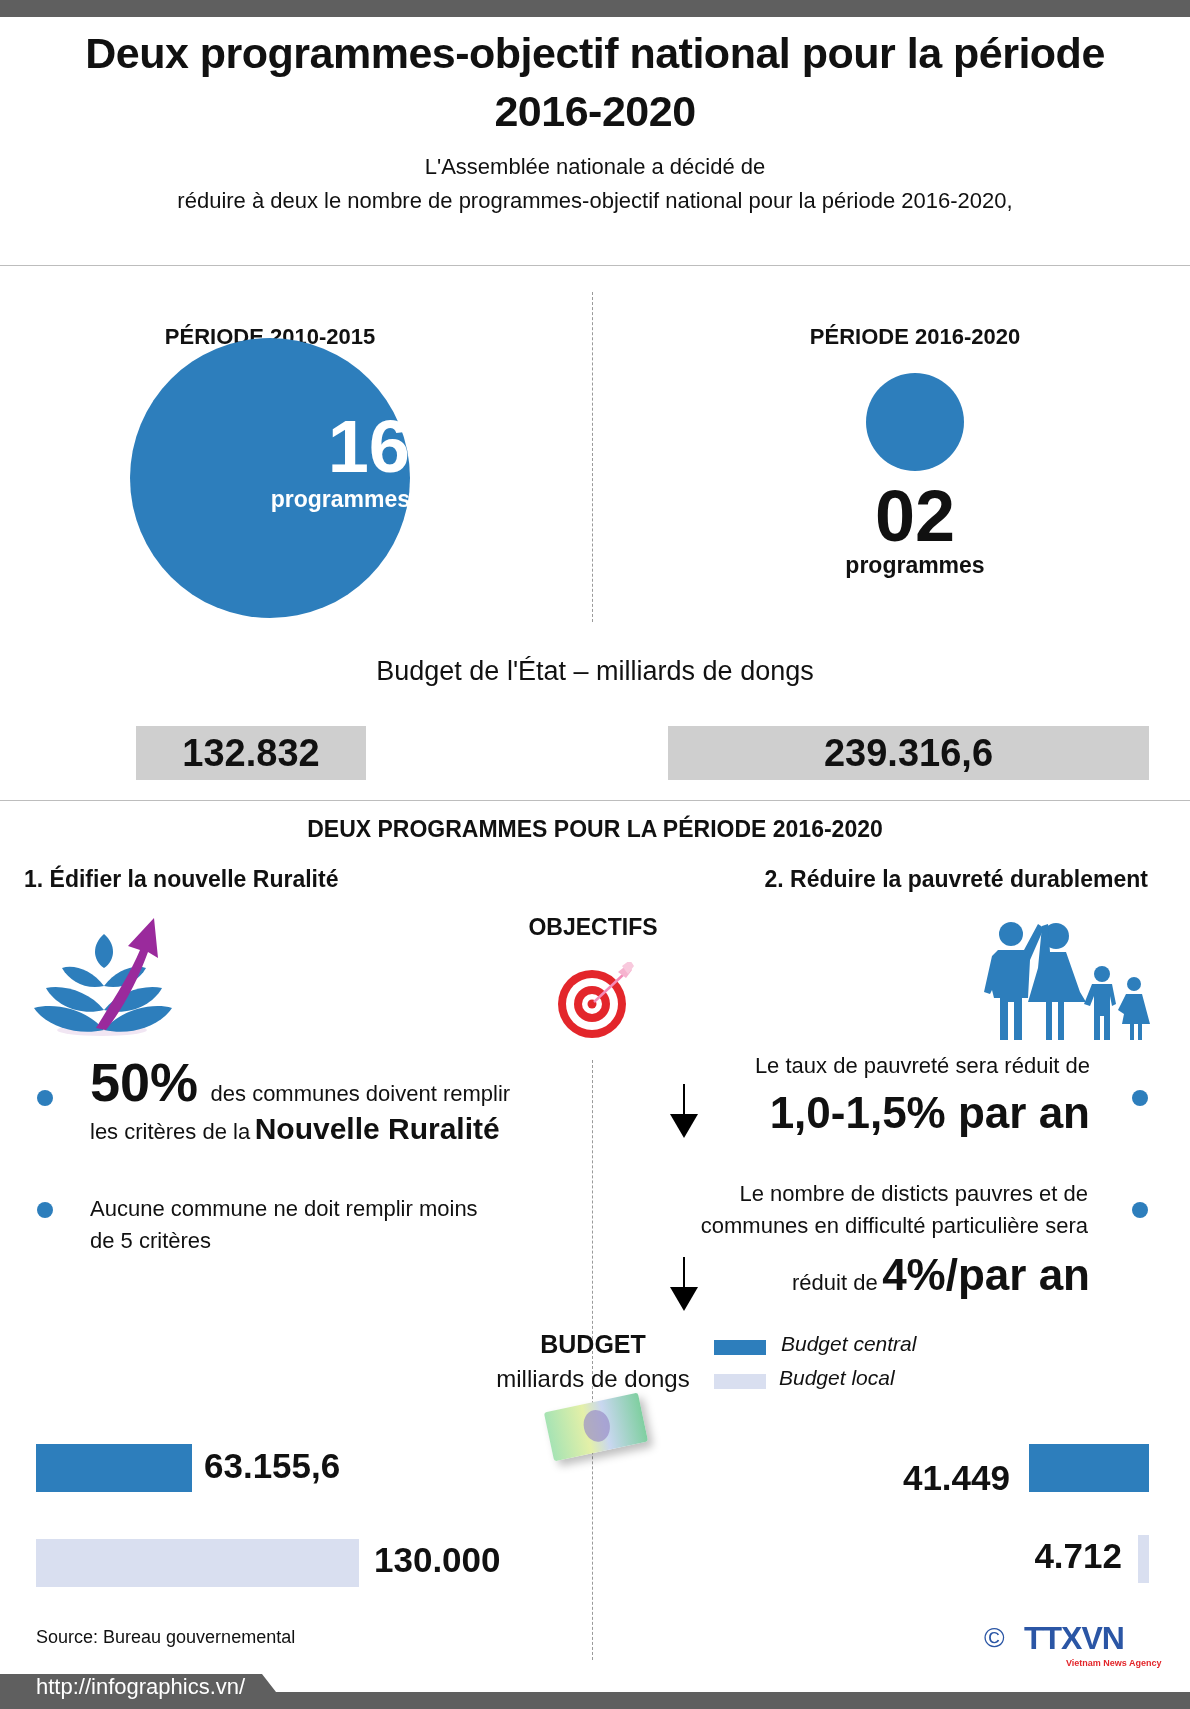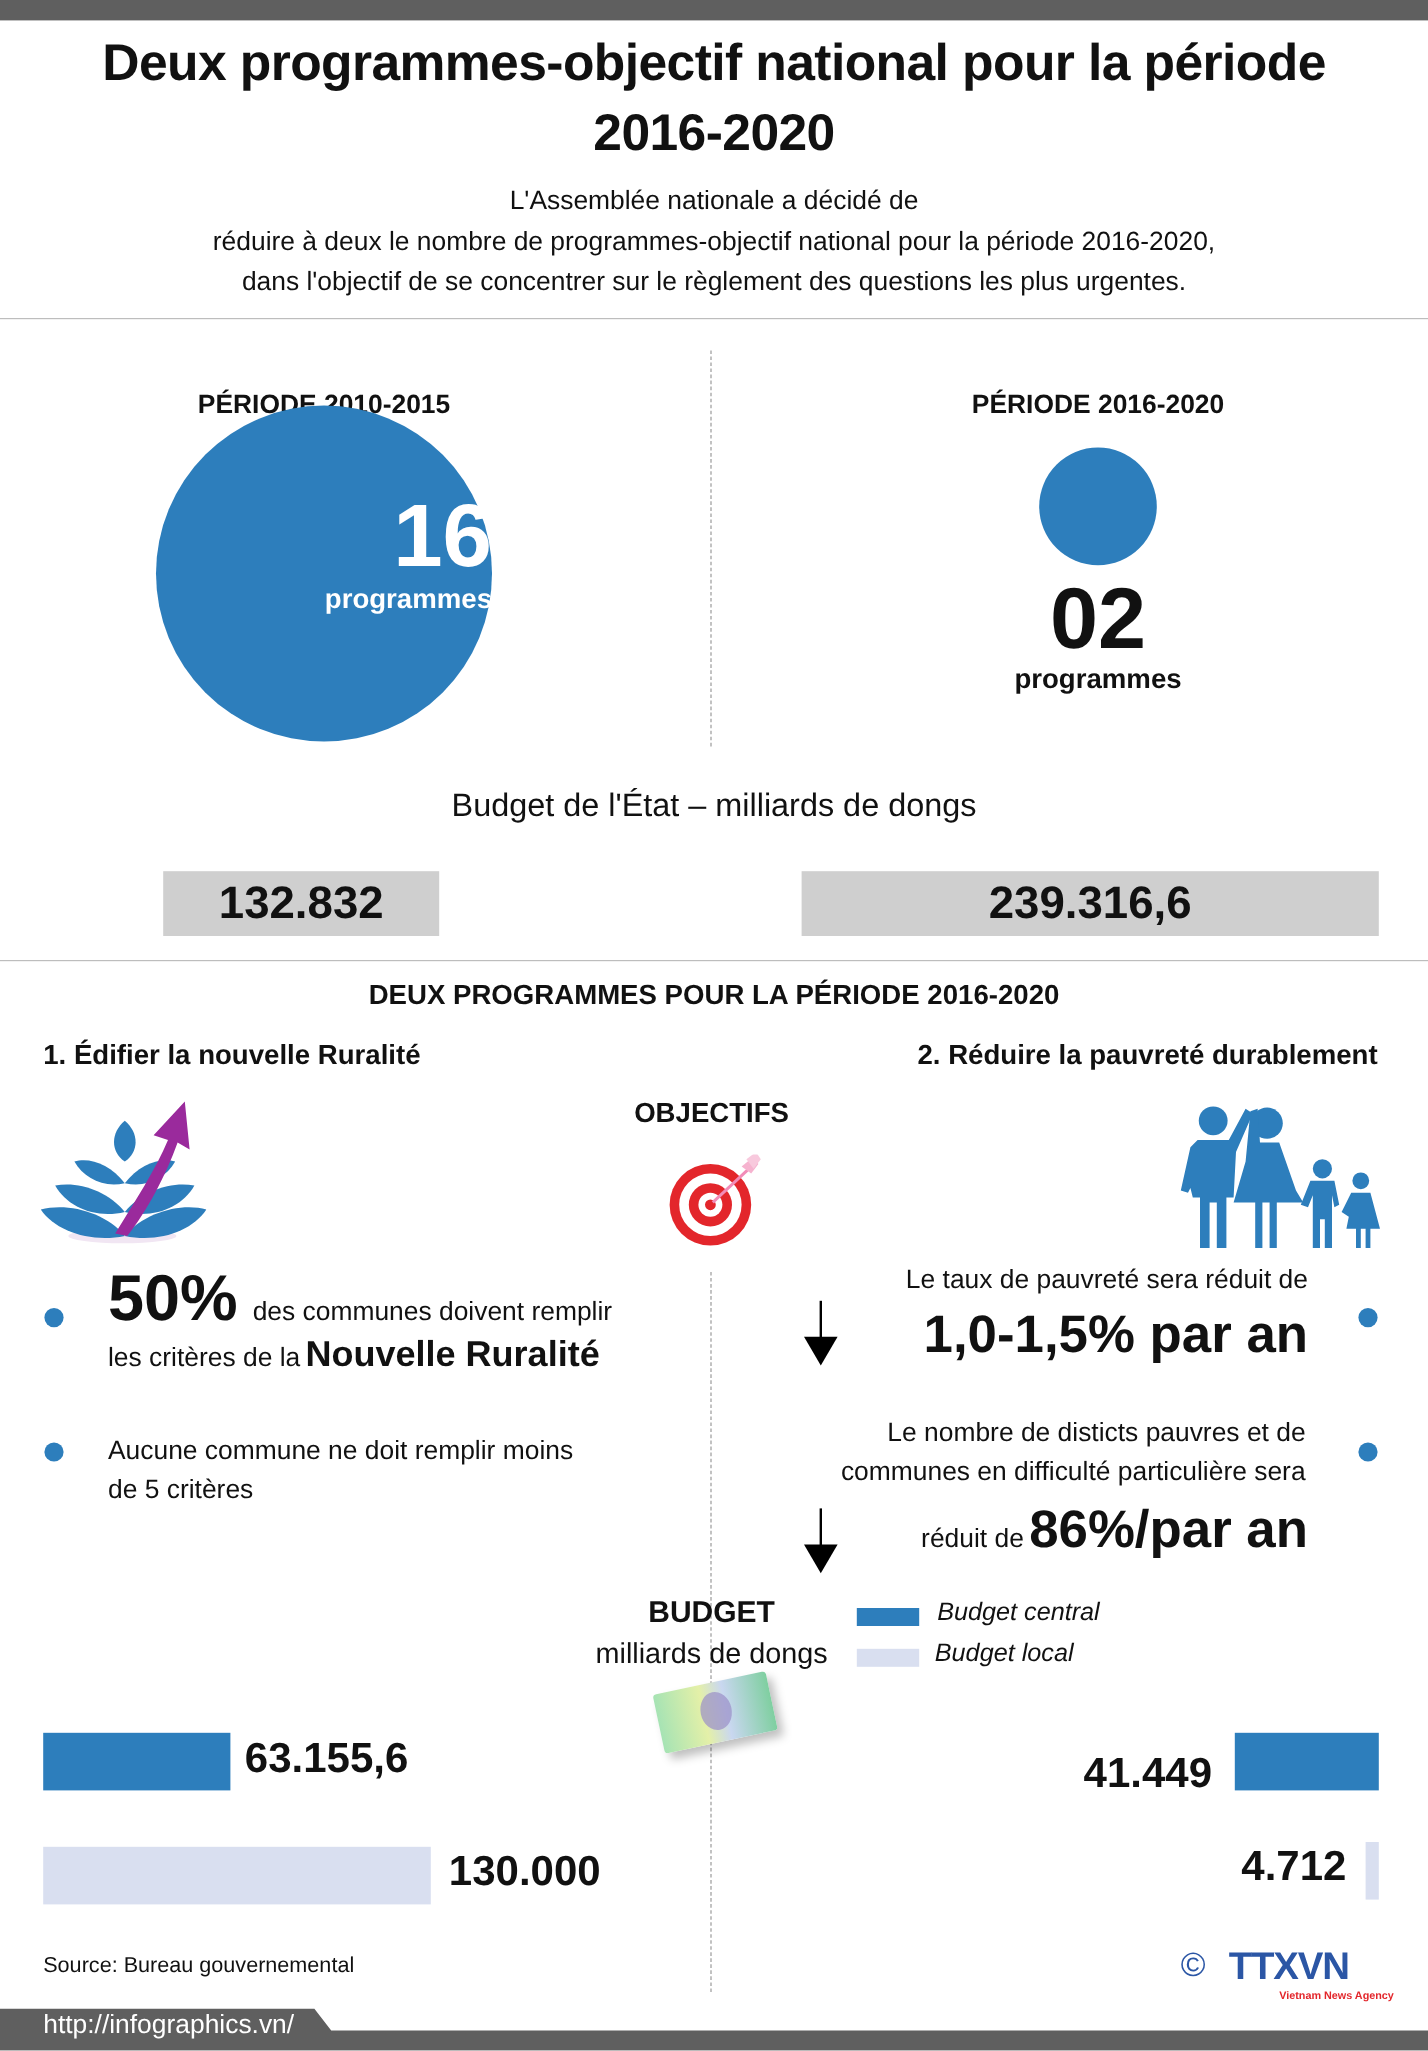--- a/index.html
+++ b/index.html
@@ -49,21 +49,20 @@
 <div class="abs topbar"></div>
 
 <div class="abs title center">
   <div>Deux programmes-objectif national pour la période</div>
   <div>2016-2020</div>
 </div>
 
 <div class="abs subtitle center">
   <div>L'Assemblée nationale a décidé de</div>
   <div>réduire à deux le nombre de programmes-objectif national pour la période 2016-2020,</div>
-  <div>dans l'objectif de se concentrer sur le règlement des questions les plus urgentes.</div>
 </div>
 
 <div class="abs hline" style="top:265px;"></div>
 <div class="abs vdash" style="top:292px; height:330px;"></div>
 
 <div class="abs period-label" style="left:70px; top:292px;">PÉRIODE 2010-2015</div>
 <div class="abs period-label" style="left:715px; top:292px;">PÉRIODE 2016-2020</div>
 
 <div class="abs big-circle">
   <span class="num">16</span>
@@ -75,21 +74,21 @@
 <div class="abs lbl02 center">programmes</div>
 
 <div class="abs budget-state center">Budget de l'État – milliards de dongs</div>
 
 <div class="abs graybox" style="left:136px; width:230px;">132.832</div>
 <div class="abs graybox" style="left:668px; width:481px;">239.316,6</div>
 
 <div class="abs hline" style="top:800px;"></div>
 
 <div class="abs sec-title center">DEUX PROGRAMMES POUR LA PÉRIODE 2016-2020</div>
-<div class="abs prog-title" style="left:36px;">1. Édifier la nouvelle Ruralité</div>
+<div class="abs prog-title" style="left:24px;">1. Édifier la nouvelle Ruralité</div>
 <div class="abs prog-title" style="right:42px;">2. Réduire la pauvreté durablement</div>
 
 <div class="abs vdash" style="top:1060px; height:600px;"></div>
 
 <div class="abs objectifs center">OBJECTIFS</div>
 
 <div class="abs" style="left:556px; top:962px; width:80px; height:80px;">
   <svg width="80" height="80" viewBox="0 0 80 80">
     <circle cx="36" cy="42" r="34" fill="#e3262b"></circle>
     <circle cx="36" cy="42" r="26" fill="#fff"></circle>
@@ -159,21 +158,21 @@
 <div class="abs txt22" style="right:102px; top:1178px; text-align:right; white-space:nowrap;">
   <div>Le nombre de disticts pauvres et de</div>
   <div>communes en difficulté particulière sera</div>
 </div>
 <div class="abs arrow" style="left:683px; top:1257px;">
     <div class="shaft"></div>
     <div class="head"></div>
   </div>
 <div class="abs" style="right:100px; top:1250px; white-space:nowrap;">
   <span class="txt22">réduit de</span>
-  <span class="big-rate">86%/par an</span>
+  <span class="big-rate">4%/par an</span>
 </div>
 
 <div class="abs budget-h center">BUDGET</div>
 <div class="abs budget-sub center">milliards de dongs</div>
 
 <div class="abs legend-swatch bar-central" style="left:714px; top:1340px;"></div>
 <div class="abs legend-label" style="left:781px; top:1332px;">Budget central</div>
 <div class="abs legend-swatch bar-local" style="left:714px; top:1374px;"></div>
 <div class="abs legend-label" style="left:779px; top:1366px;">Budget local</div>
 

